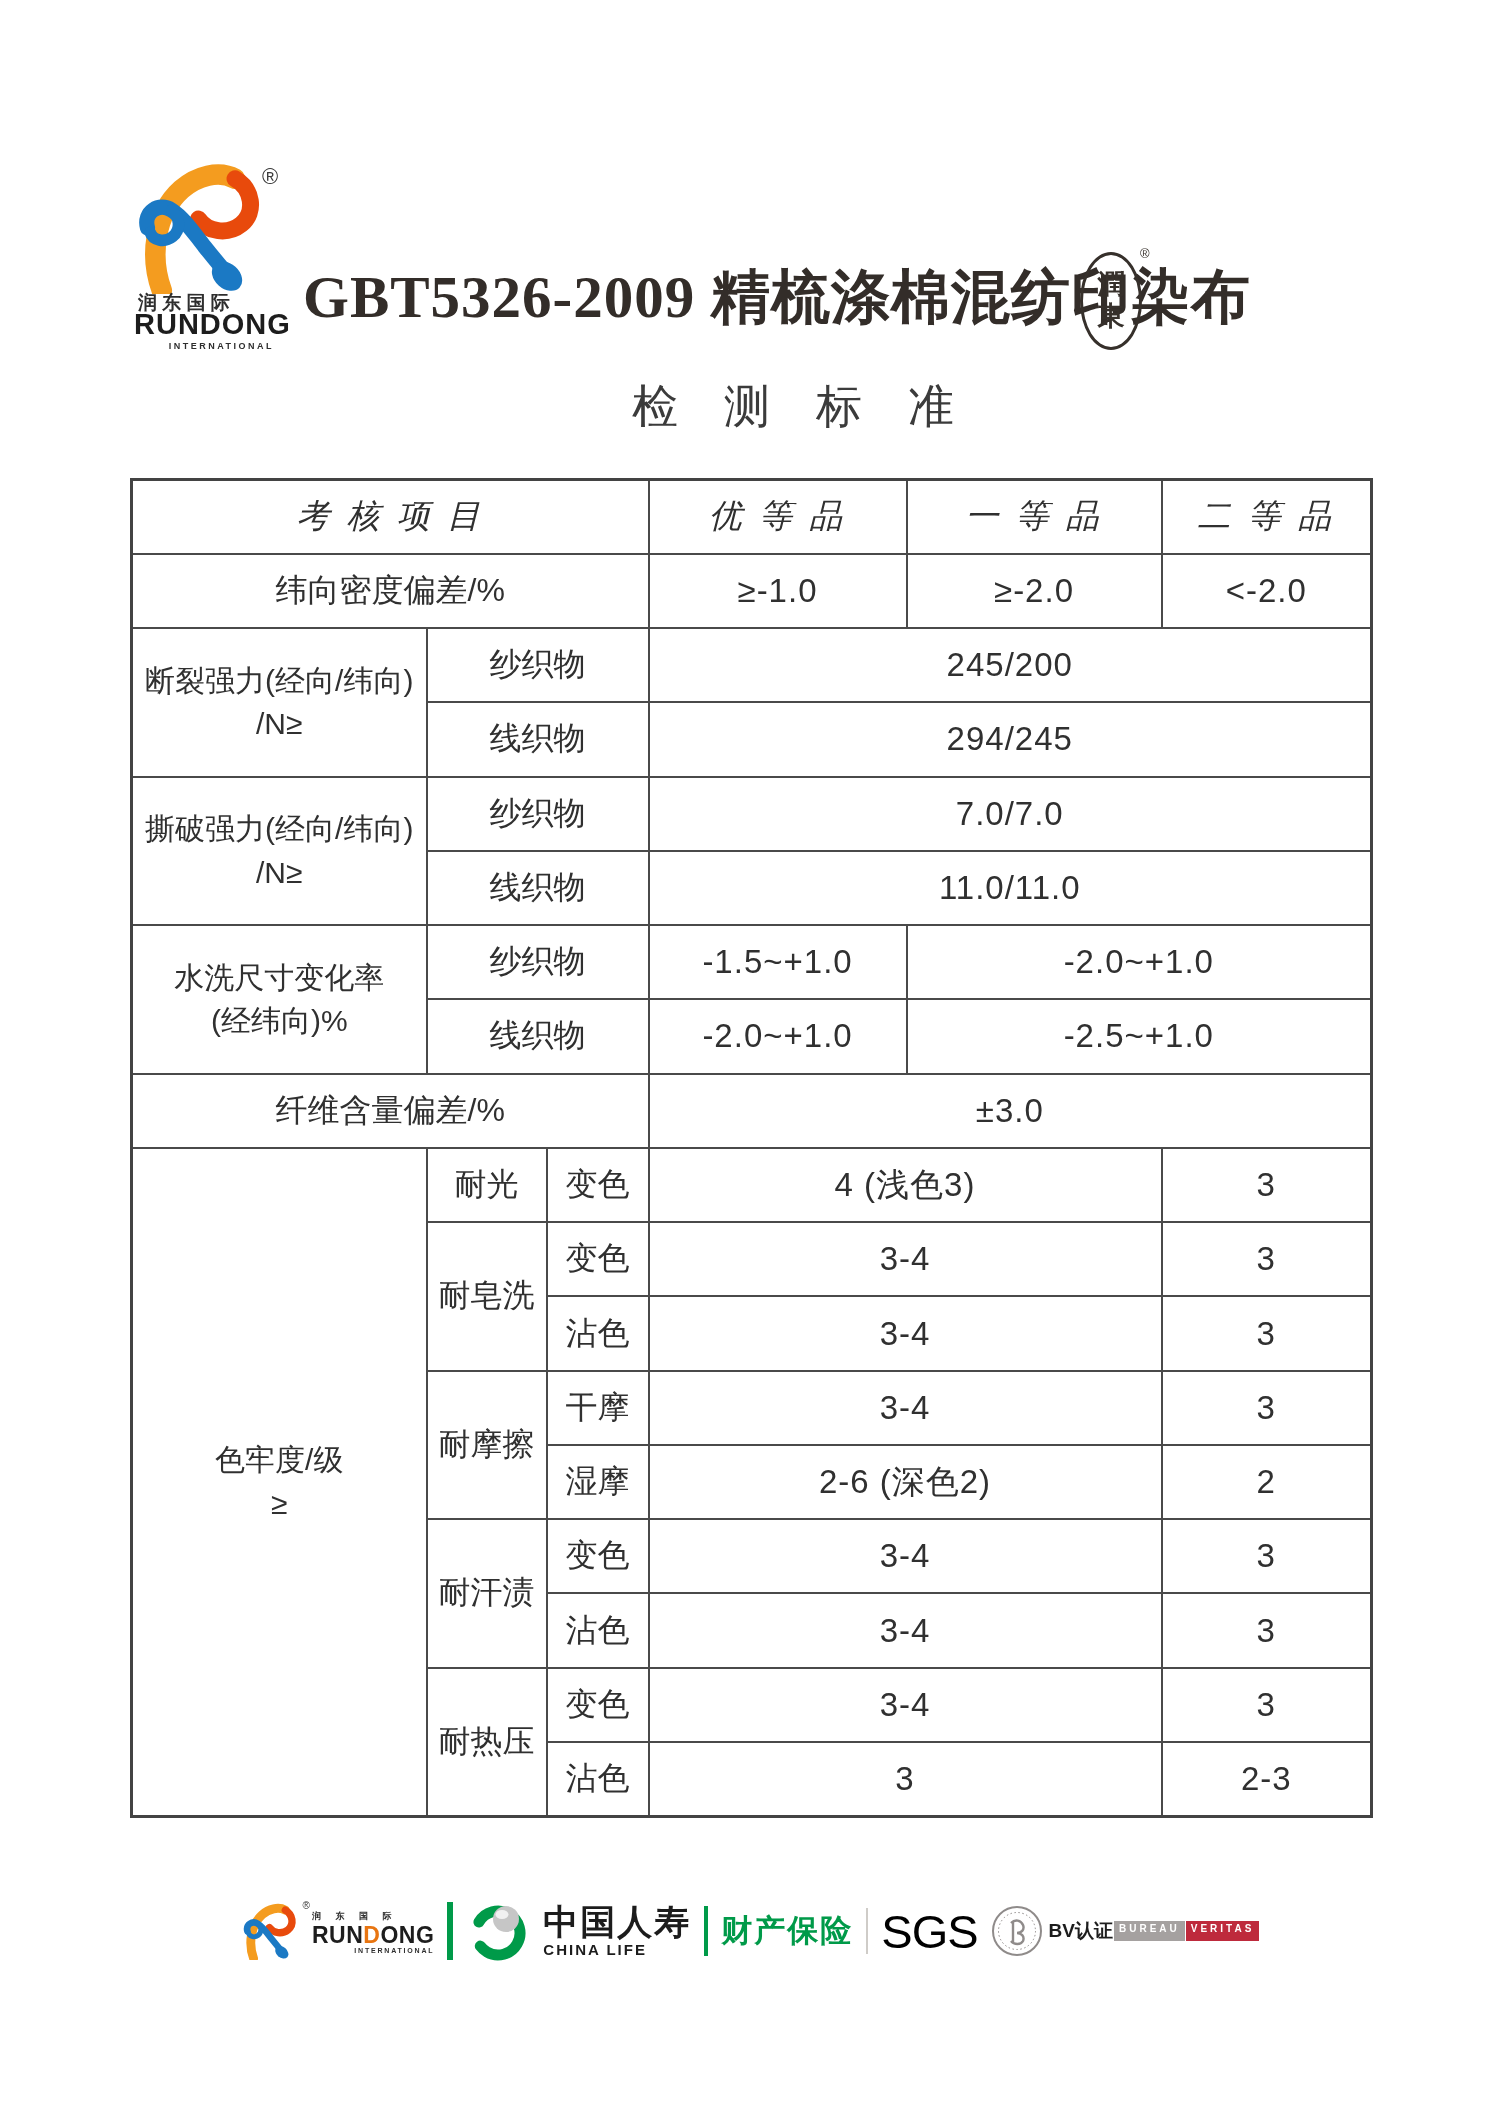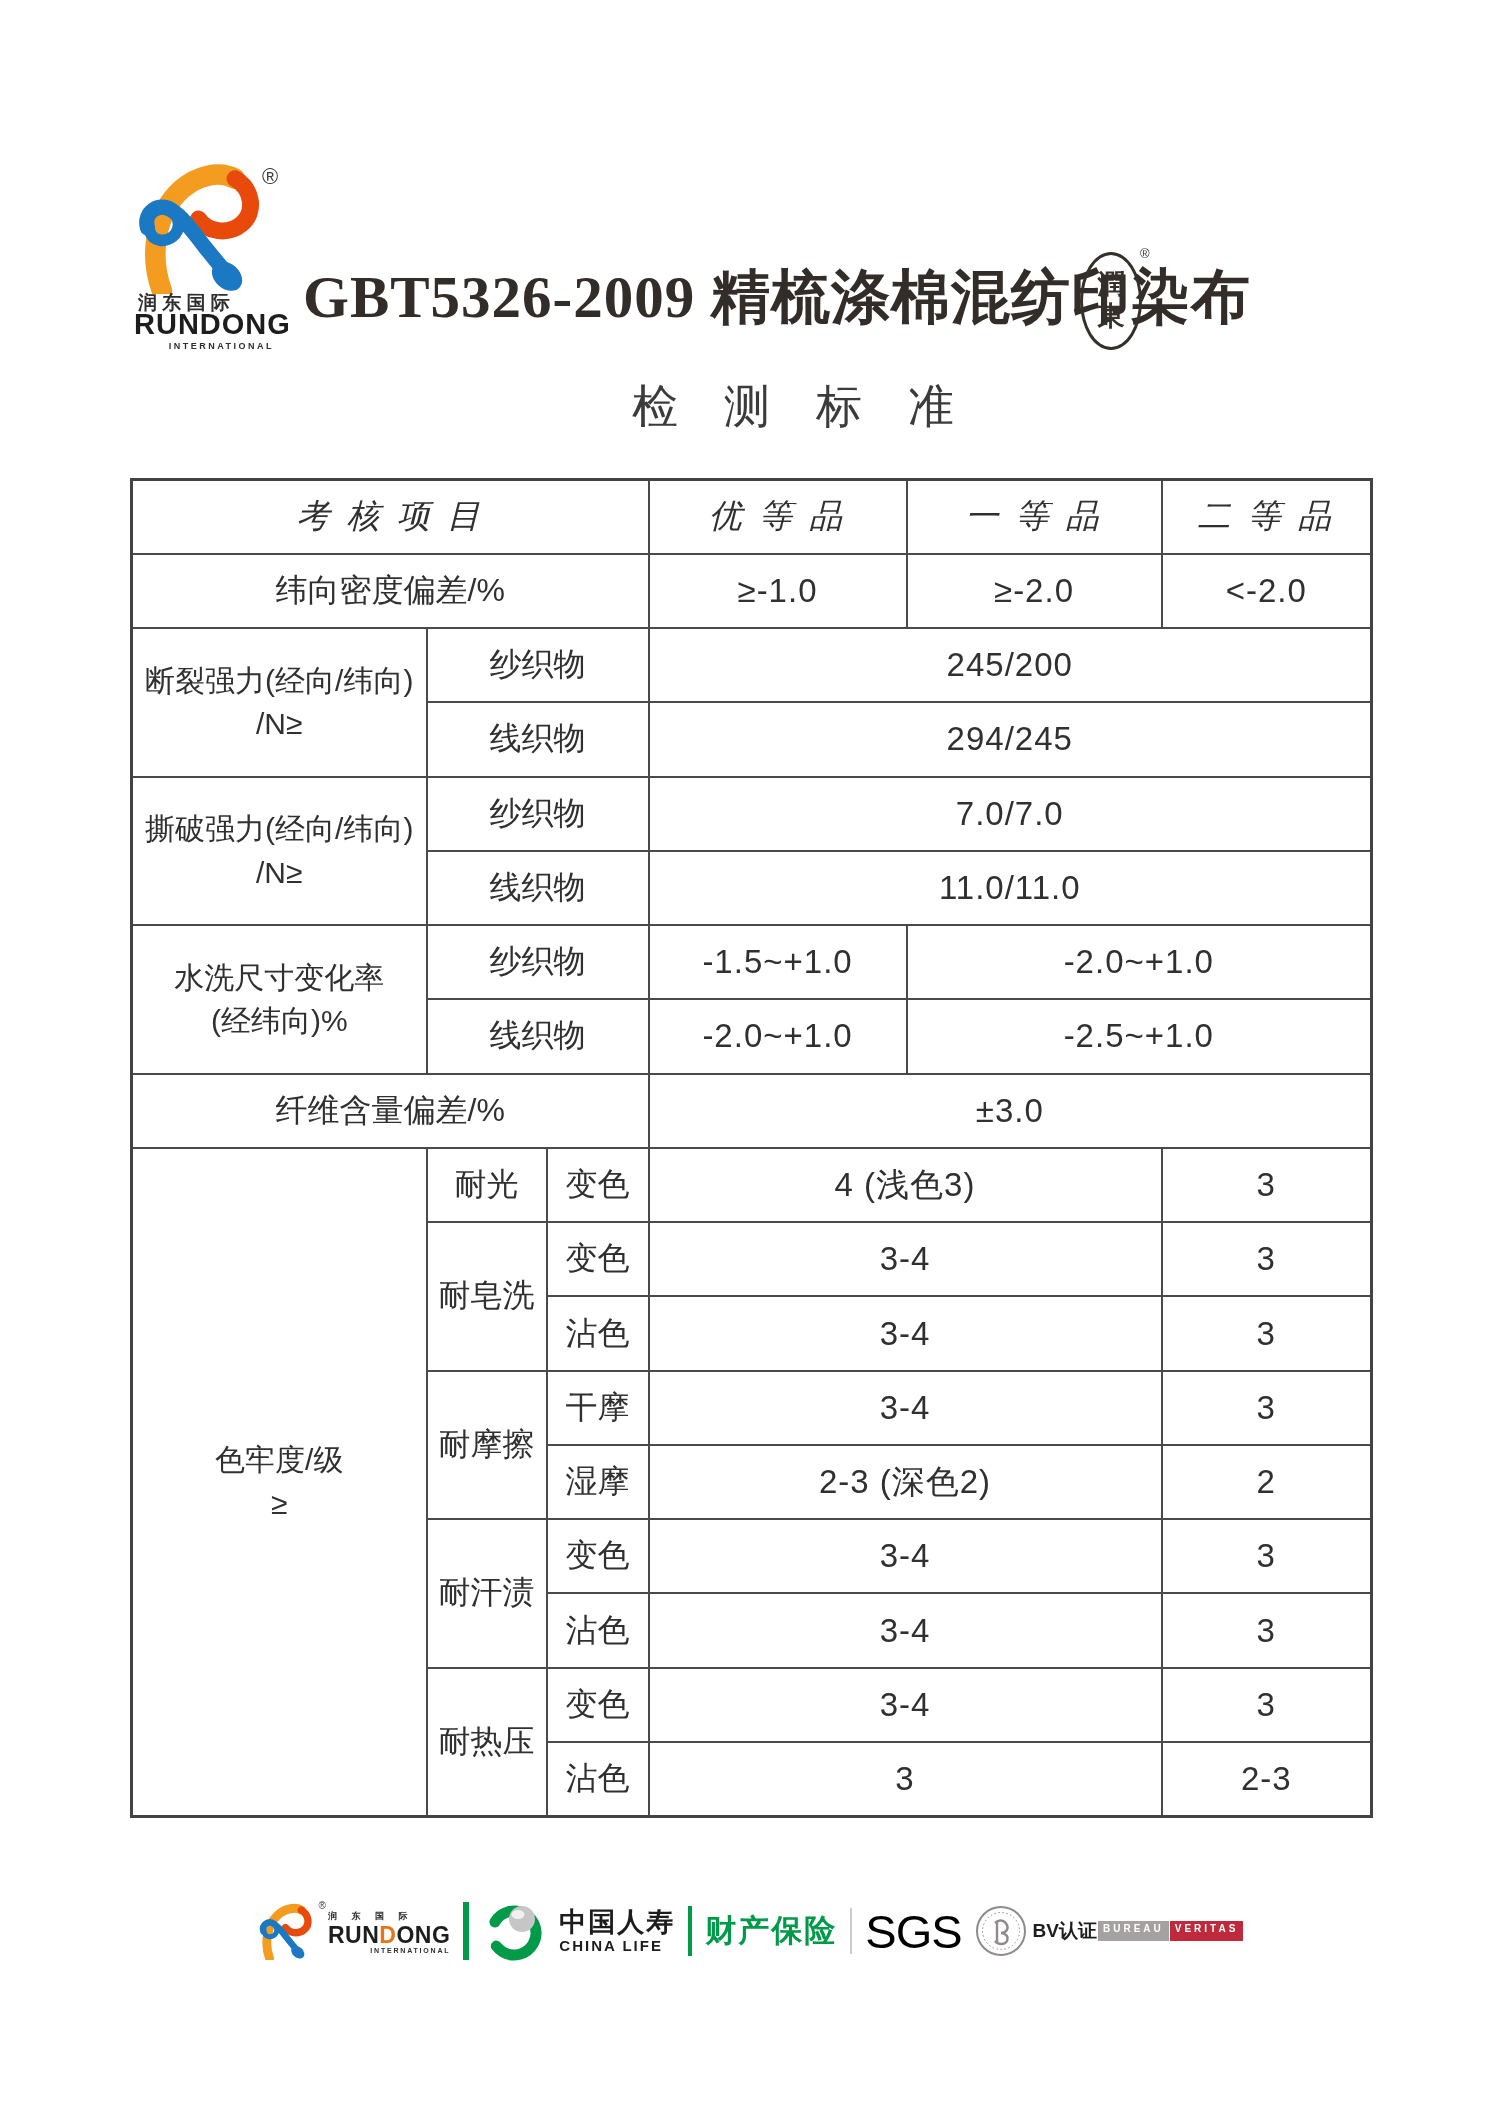--- a/index.html
+++ b/index.html
@@ -49,21 +49,21 @@
   .f-rd-txt{display:flex;flex-direction:column;justify-content:center;margin-top:8px;}
   .f-rd-cn{font-size:9px;font-weight:700;letter-spacing:6px;color:#2e2e2e;}
   .f-rd-en{font-size:23px;font-weight:800;letter-spacing:.5px;color:#1d1d1d;line-height:1.05;}
   .f-rd-en .d{color:#e87511;}
   .f-rd-sub{font-size:7px;font-weight:700;letter-spacing:1.8px;color:#2e2e2e;text-align:right;}
   .sep-green-thick{width:6px;height:58px;background:#009A49;}
   .sep-green-thin{width:4px;height:50px;background:#009A49;}
   .sep-gray{width:2px;height:46px;background:#cfccc8;}
   .f-cl-mark{width:64px;height:64px;}
   .f-cl-txt{display:flex;flex-direction:column;justify-content:center;}
-  .f-cl-cn{font-size:27px;font-weight:900;color:#1c1c1c;line-height:1.05;letter-spacing:2px;}
+  .f-cl-cn{font-size:35px;font-weight:900;color:#1c1c1c;line-height:1.05;letter-spacing:2px;}
   .f-cl-en{font-size:15px;font-weight:700;letter-spacing:2px;color:#1c1c1c;}
   .f-prop{font-size:31px;font-weight:600;color:#009A49;letter-spacing:2px;}
   .f-sgs{font-size:47px;font-weight:400;color:#000000;letter-spacing:-1px;
          font-family:"Liberation Sans",sans-serif;}
   .f-bv{display:flex;align-items:center;gap:6px;}
   .f-bv-mark{width:52px;height:52px;}
   .f-bv-txt{display:flex;gap:1px;}
   .f-bv-title{font-size:19px;font-weight:700;color:#1d1d1d;line-height:1.1;}
   .f-bv-band1,.f-bv-band2{font-size:10px;font-weight:700;letter-spacing:3px;color:#ffffff;
          padding:1px 5px;text-align:center;line-height:1.3;}
@@ -185,21 +185,21 @@
         <td class="val">3</td>
       </tr>
       <tr>
         <td rowspan="2">耐摩擦</td>
         <td>干摩</td>
         <td colspan="2" class="val">3-4</td>
         <td class="val">3</td>
       </tr>
       <tr>
         <td>湿摩</td>
-        <td colspan="2" class="val">2-3 (深色2)</td>
+        <td colspan="2" class="val">2-6 (深色2)</td>
         <td class="val">2</td>
       </tr>
       <tr>
         <td rowspan="2">耐汗渍</td>
         <td>变色</td>
         <td colspan="2" class="val">3-4</td>
         <td class="val">3</td>
       </tr>
       <tr>
         <td>沾色</td>

